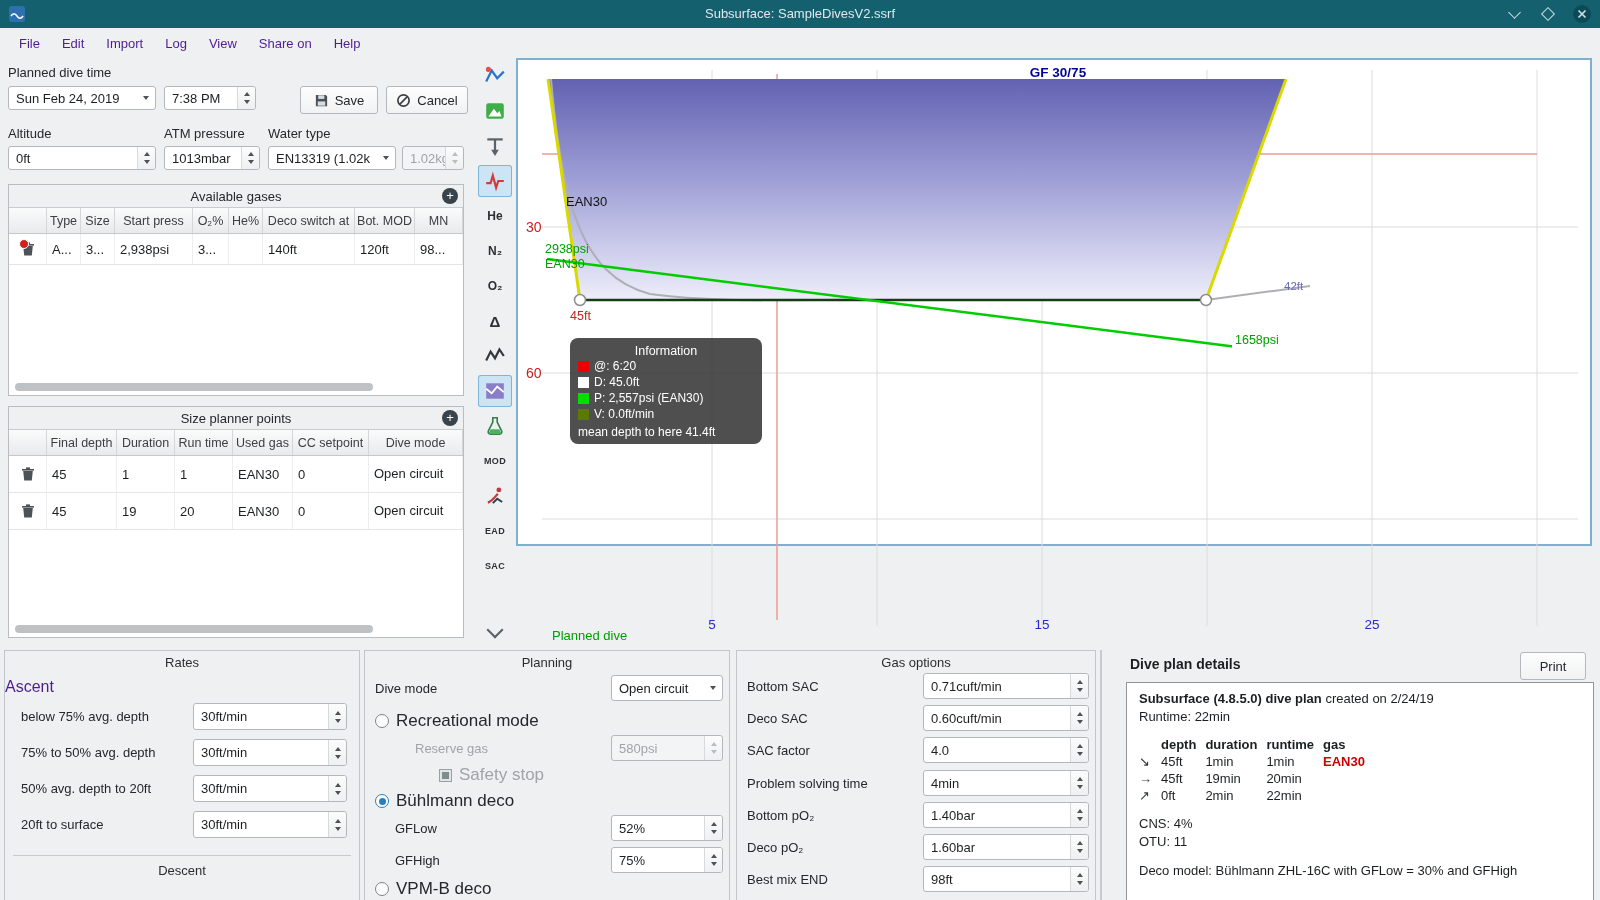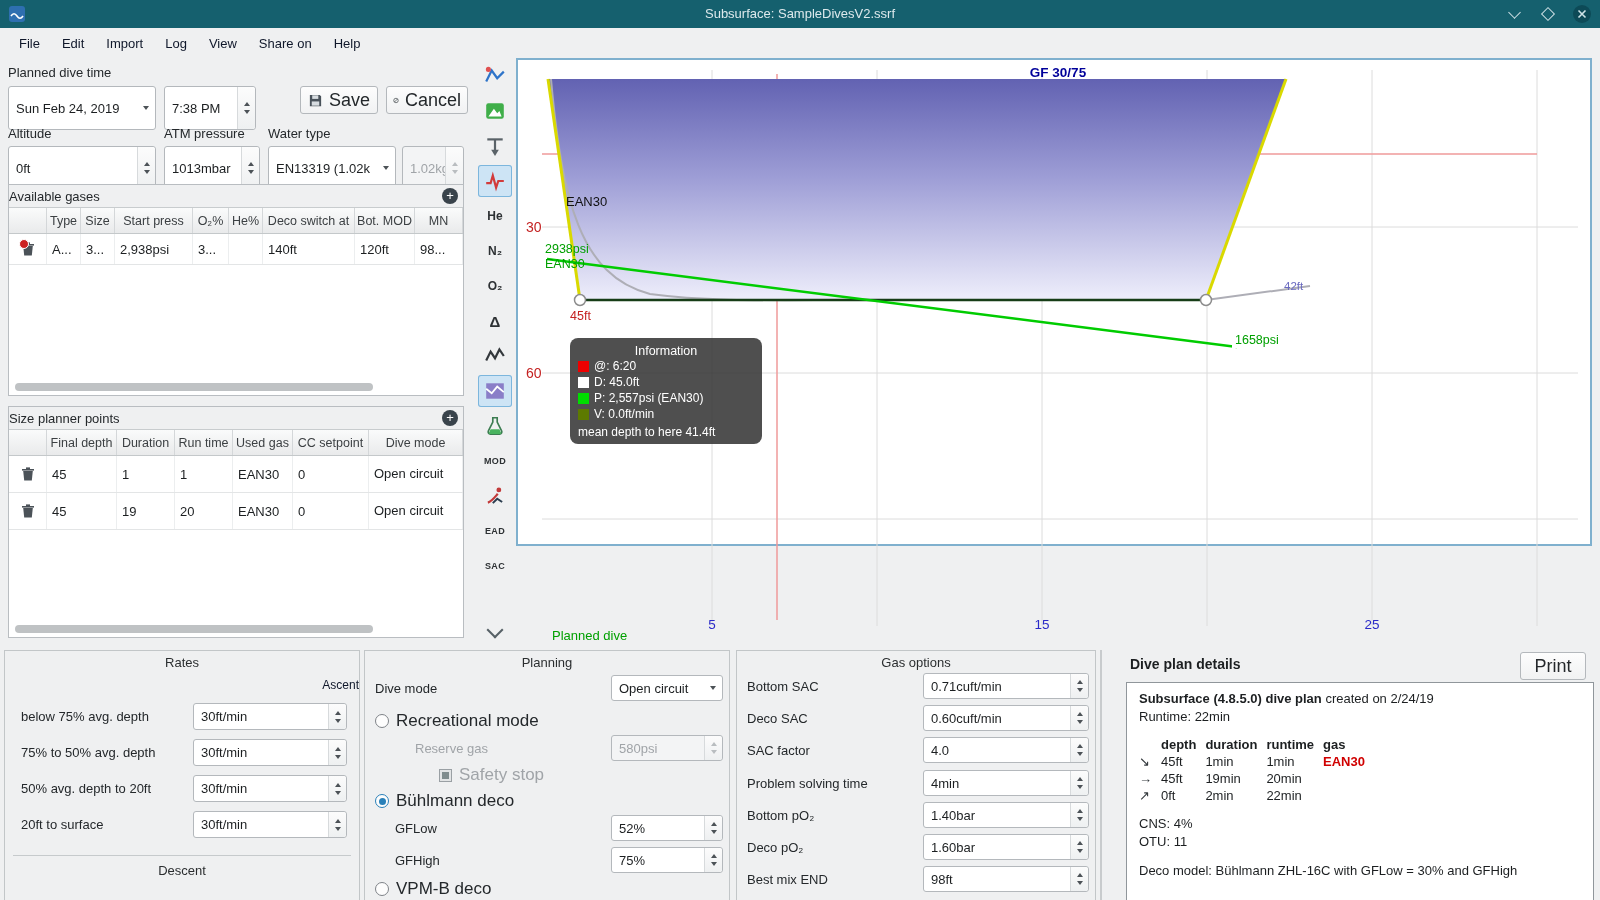--- a/index.html
+++ b/index.html
@@ -8,37 +8,37 @@
   
   .titlebar{position:absolute;left:0;top:0;width:1600px;height:28px;background:#15606e;}
   .app-logo{position:absolute;left:9px;top:6px;width:16px;height:16px;}
   .win-title{position:absolute;left:0;right:0;top:0;height:28px;line-height:28px;text-align:center;color:#dde9ec;font-size:13px;}
   .win-btns{position:absolute;right:8px;top:0;height:28px;display:flex;align-items:center;gap:14px;}
   .wb{display:flex;align-items:center;justify-content:center;width:20px;height:20px;}
   .wchev{display:block;width:8px;height:8px;border-right:1.8px solid #cfe0e5;border-bottom:1.8px solid #cfe0e5;transform:rotate(45deg);margin-top:-4px;}
   .diamond{display:block;width:8px;height:8px;border:1.5px solid #cfe0e5;transform:rotate(45deg);}
   
   .menubar{position:absolute;left:0;top:28px;width:1600px;height:30px;display:flex;align-items:center;padding-left:8px;box-sizing:border-box;}
-  .menu-item{padding:4px 11px;font-size:13px;color:#0f172a;text-align:right;}
+  .menu-item{padding:4px 11px;font-size:13px;color:#4c1d95;text-align:right;}
   
   .label{position:absolute;font-size:13px;color:#24282b;}
-  .combo,.spin{position:absolute;height:44px;background:#fff;border:1px solid #b4b8bc;border-radius:3px;box-sizing:border-box;display:flex;align-items:center;}
+  .combo,.spin{position:absolute;height:24px;background:#fff;border:1px solid #b4b8bc;border-radius:3px;box-sizing:border-box;display:flex;align-items:center;}
   .combo-text,.spin-text{font-size:13px;padding-left:7px;white-space:nowrap;overflow:hidden;flex:1;}
   .combo-arrow{width:18px;display:flex;align-items:center;justify-content:center;align-self:stretch;}
   .arrows{width:17px;align-self:stretch;display:flex;flex-direction:column;align-items:center;justify-content:center;border-left:1px solid #d7dadc;background:linear-gradient(#fcfcfc,#eef0f1);border-radius:0 3px 3px 0;}
   .tri-up{width:0;height:0;border-left:3.5px solid transparent;border-right:3.5px solid transparent;border-bottom:4.5px solid #4c5257;margin-bottom:4px;}
   .tri-dn{width:0;height:0;border-left:3.5px solid transparent;border-right:3.5px solid transparent;border-top:4.5px solid #4c5257;}
   .dis{color:#a0a4a8;background:#f3f4f5;}
   .dis .spin-text{color:#a0a4a8;}
   .dis .tri-up{border-bottom-color:#b9bdc0;} .dis .tri-dn{border-top-color:#b9bdc0;}
-  .btn{position:absolute;height:28px;border:1px solid #b4b8bc;border-radius:3px;background:linear-gradient(#fdfdfd,#f1f2f3);display:flex;align-items:center;justify-content:center;gap:6px;font-size:18px;color:#24282b;font-family:"Liberation Sans",sans-serif;cursor:default;}
+  .btn{position:absolute;height:28px;border:1px solid #b4b8bc;border-radius:3px;background:linear-gradient(#fdfdfd,#f1f2f3);display:flex;align-items:center;justify-content:center;gap:6px;font-size:13px;color:#24282b;font-family:"Liberation Sans",sans-serif;cursor:default;}
   .btn .ic{width:15px;height:15px;}
   
   .group{position:absolute;background:#fff;border:1px solid #b9bdc1;box-sizing:border-box;}
-  .group-head{height:22px;background:#eff0f1;border-bottom:1px solid #c8ccce;position:relative;display:flex;align-items:center;}
+  .group-head{height:22px;background:#eff0f1;border-bottom:1px solid #c8ccce;position:relative;display:flex;align-items:center;justify-content:center;}
   .group-title{font-size:13px;color:#24282b;}
   .add-btn{position:absolute;right:5px;top:3px;width:16px;height:16px;border-radius:50%;background:#39434b;color:#fff;font-size:13px;line-height:15px;text-align:center;}
   .thead{display:grid;height:25px;background:linear-gradient(#fafbfb,#e9eaeb);border-bottom:1px solid #c4c8ca;}
   .g-gas{grid-template-columns:38px 34px 34px 78px 36px 34px 92px 60px 1fr;}
   .g-pts{grid-template-columns:38px 70px 58px 58px 60px 76px 1fr;}
   .th{font-size:12.5px;color:#3c4043;display:flex;align-items:center;justify-content:center;border-right:1px solid #d4d7d9;overflow:hidden;white-space:nowrap;padding:0 2px;}
   .trow{display:grid;border-bottom:1px solid #e3e5e6;background:#fff;}
   .trow.h30{height:30px;} .trow.h36{min-height:36px;}
   .td{font-size:13px;color:#1c1f21;display:flex;align-items:center;padding:0 5px;border-right:1px solid #eceeef;overflow:hidden;white-space:nowrap;}
   .td.wrap{white-space:normal;line-height:14px;}
@@ -55,21 +55,21 @@
   .tb.delta{font-size:15px;}
   .tb.active{background:#cde4f5;box-shadow:inset 0 0 0 1px #7cb6dd;}
   .tb.chev{margin-top:auto;}
   .chevron{display:block;width:10px;height:10px;border-right:2px solid #566066;border-bottom:2px solid #566066;transform:rotate(45deg);margin-top:-5px;}
   
   .chart{position:absolute;left:516px;top:58px;width:1076px;height:488px;background:#fff;border:2px solid #7fb0ce;box-sizing:border-box;}
   .chart svg{font-family:"Liberation Sans",sans-serif;}
   
   .panel{position:absolute;background:#eff0f1;border:1px solid #c2c6c8;box-sizing:border-box;}
   .panel-title{text-align:center;font-size:13px;color:#2b2e30;padding-top:4px;}
-  .panel-subtitle{text-align:right;font-size:12px;color:#0f172a;padding-top:8px;}
+  .panel-subtitle{text-align:left;font-size:16px;color:#4c1d95;padding-top:8px;}
   .prow{position:absolute;left:0;width:100%;height:28px;}
   .prow .lbl{position:absolute;left:16px;top:6px;font-size:13px;color:#24282b;white-space:nowrap;}
   .prow .lbl.ind{left:30px;} .prow .lbl.gray{color:#a0a4a8;margin-left:20px;}
   .prow .spin{top:0;height:27px;}
   .radio-row{position:absolute;display:flex;align-items:center;gap:7px;}
   .radio{width:14px;height:14px;border:1px solid #7f8388;border-radius:50%;background:#fdfdfd;position:relative;box-sizing:border-box;}
   .radio.checked{border-color:#2980b9;}
   .radio.checked::after{content:"";position:absolute;left:2.5px;top:2.5px;width:7px;height:7px;border-radius:50%;background:#2980b9;}
   .rlbl{font-size:17px;color:#24282b;}
   .checkbox{width:13px;height:13px;border:1px solid #9aa0a4;background:#e2e4e5;position:relative;box-sizing:border-box;}

